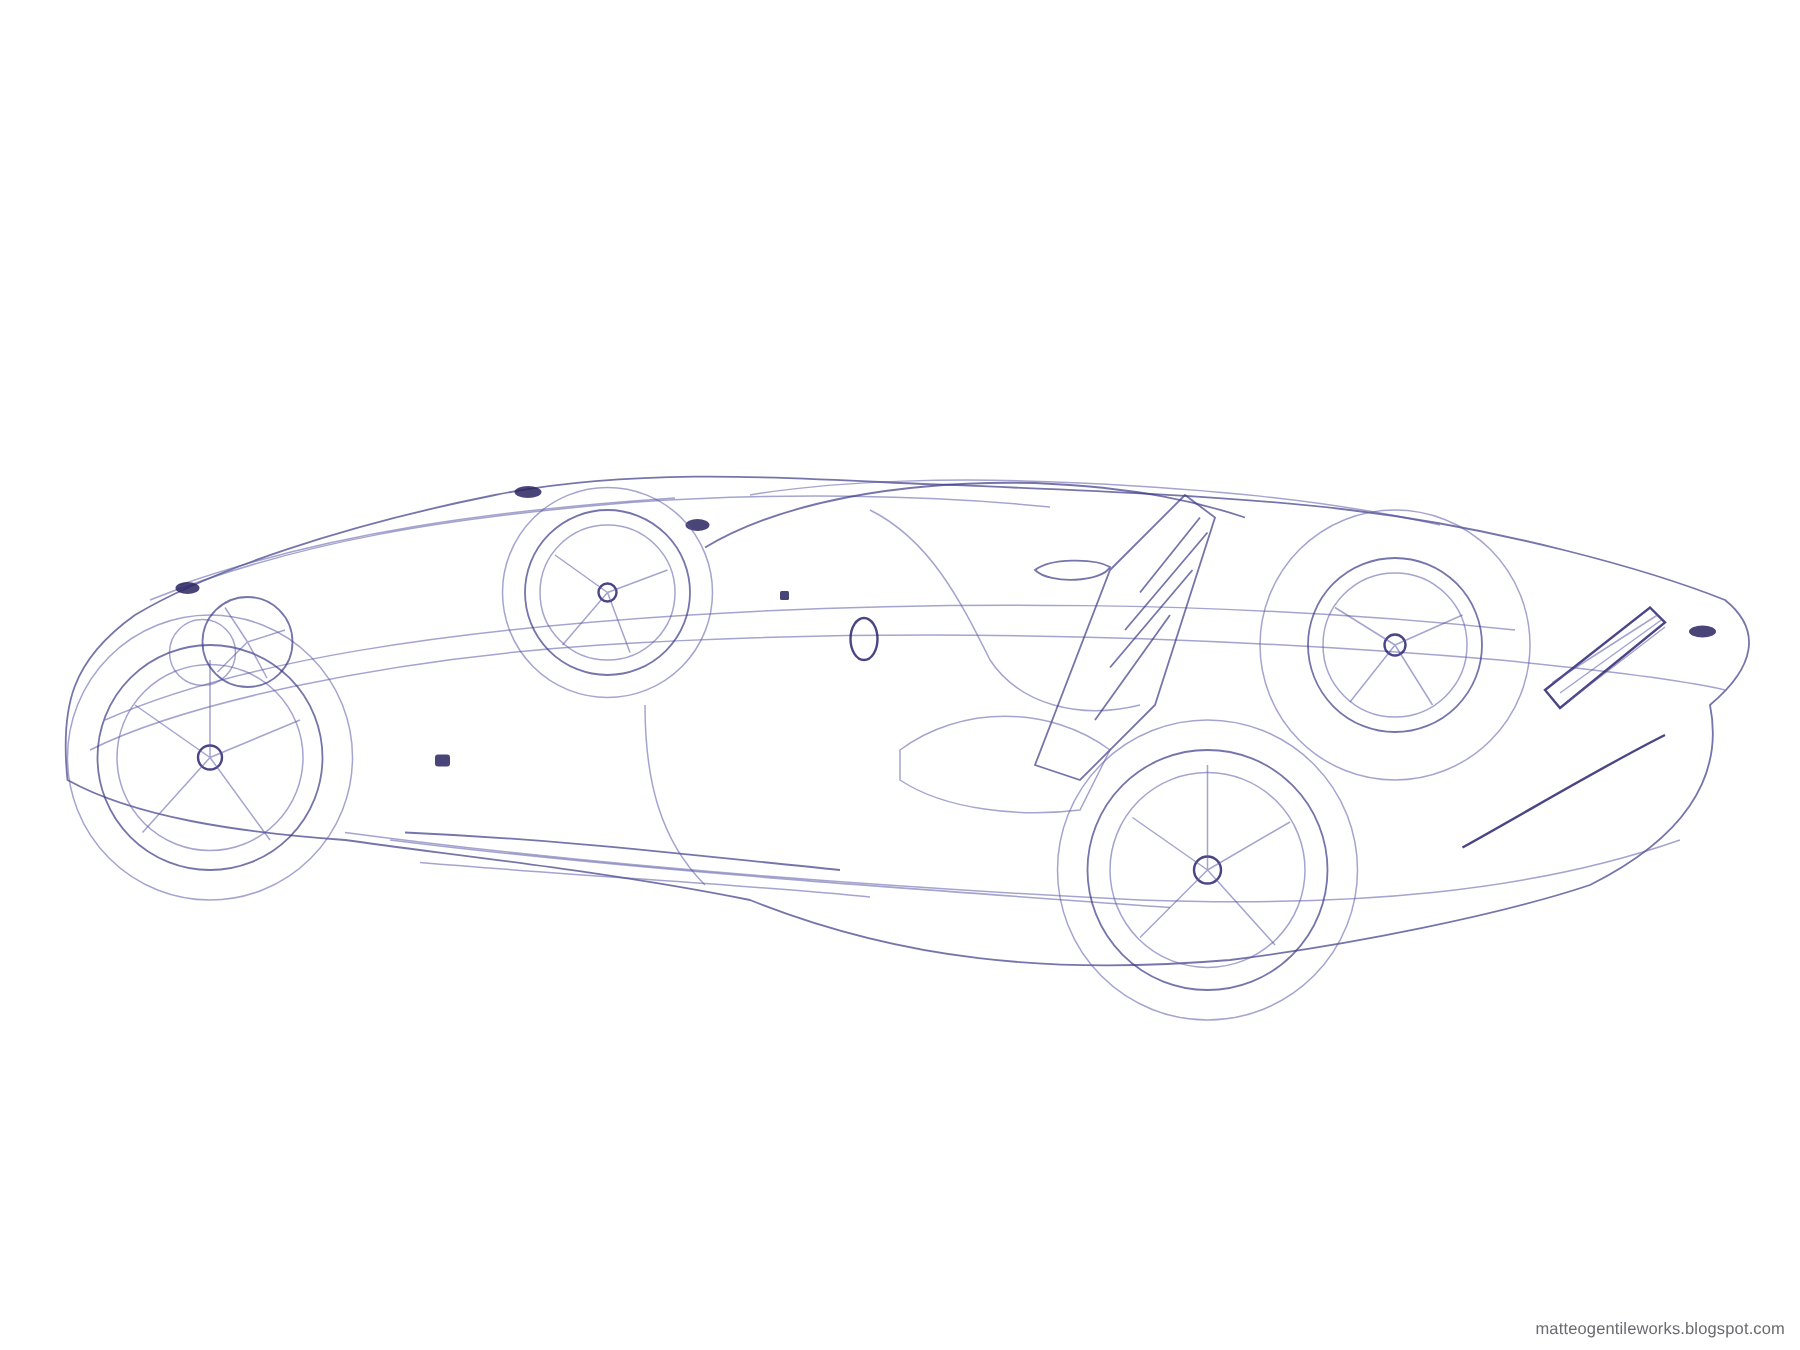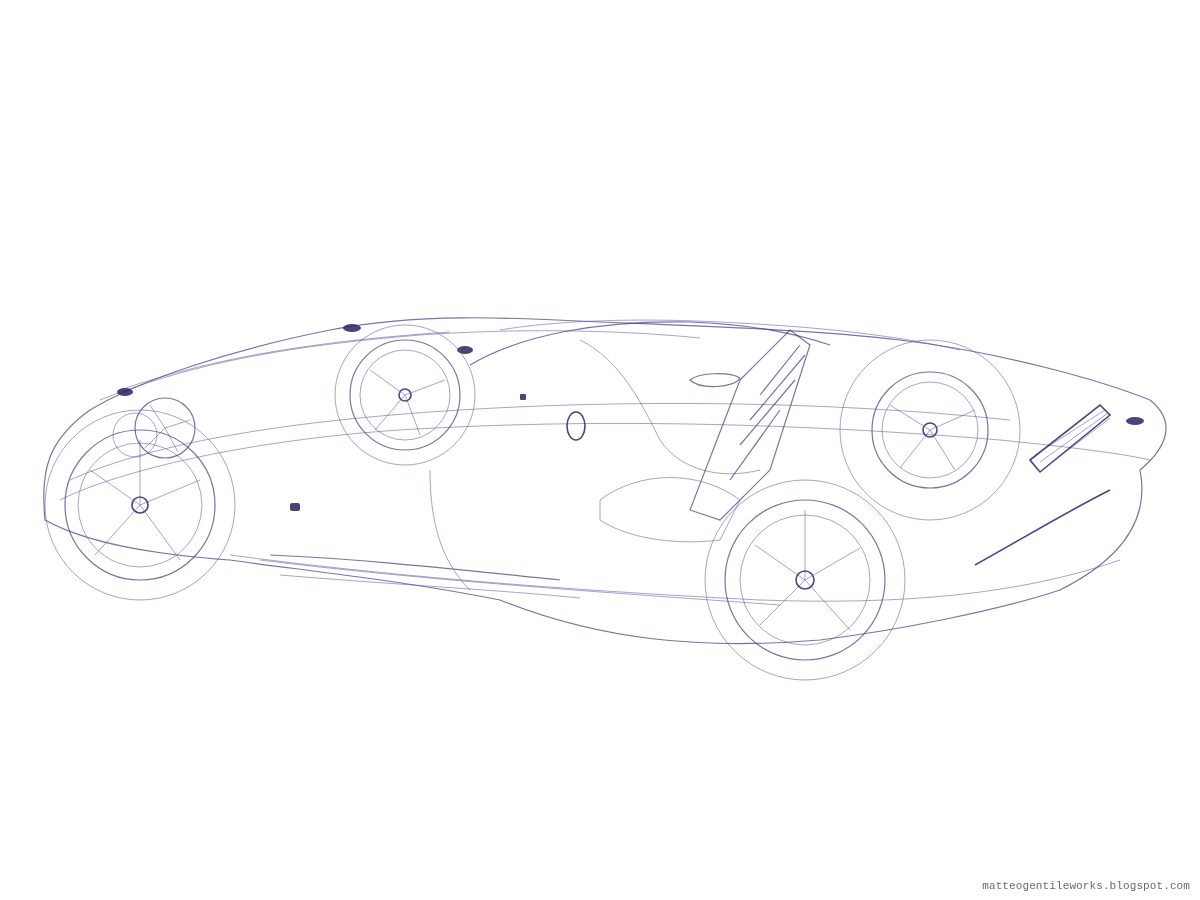--- a/index.html
+++ b/index.html
@@ -1,18 +1,18 @@
 <!DOCTYPE html>
 <html><head>
 <meta charset="utf-8">
 <style>
   html, body { margin:0; padding:0; background:#ffffff; }
   body { width:1200px; height:900px; position:relative; overflow:hidden; font-family:"Liberation Sans", sans-serif; }
   #artwork { position:absolute; left:0; top:0; width:1200px; height:900px; }
-  .wm { position:absolute; right:10px; bottom:8px; font-size:11px; color:#6a6a70; letter-spacing:0.1px; font-family:Liberation Mono, monospace;padding-left:42px; }
+  .wm { position:absolute; right:10px; bottom:8px; font-size:11px; color:#6a6a70; letter-spacing:0.1px; font-family:Liberation Sans, sans-serif;padding-left:42px; }
   svg .l1 { fill:none; stroke:#5a5aa8; stroke-width:1; opacity:0.55; }
   svg .l2 { fill:none; stroke:#3a3a88; stroke-width:1.2; opacity:0.7; }
   svg .l3 { fill:none; stroke:#2a2470; stroke-width:1.6; opacity:0.85; }
   svg .dk { fill:#2a2460; opacity:0.85; }
 </style>
 </head>
 <body>
 
 <svg id="artwork" viewBox="0 0 1200 900" xmlns="http://www.w3.org/2000/svg">
 

